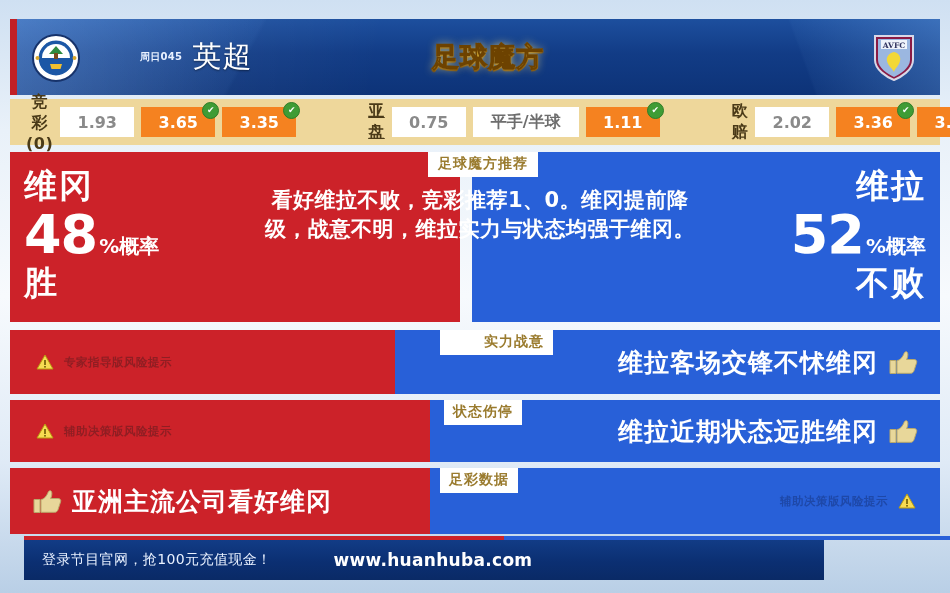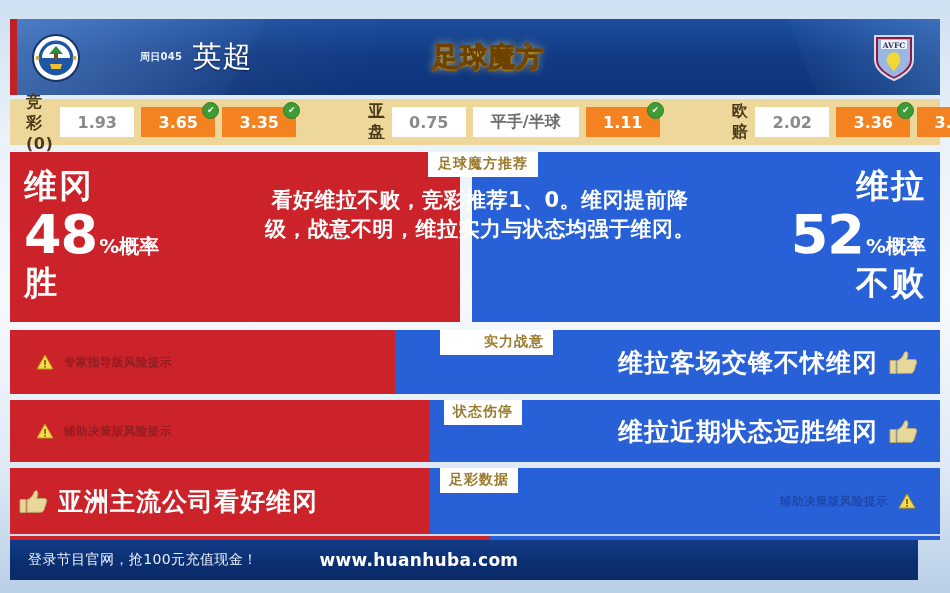--- a/index.html
+++ b/index.html
@@ -58,21 +58,21 @@
     justify-content:center;gap:3px;
   }
   .kickoff div{color:#e6eefc;font-size:12.5px;letter-spacing:.2px;}
   .kickoff .kv{font-size:13.5px;color:#ffffff;}
 
   
   .oddsbar{
     position:absolute;left:10px;top:99px;width:930px;height:46px;
     background:#eed79b;display:flex;align-items:center;
   }
-  .oddsgroup{display:flex;align-items:center;gap:7px;}
+  .oddsgroup{display:flex;align-items:center;gap:7px;text-align:center;}
   .g1{margin-left:16px;}
   .g2{margin-left:72px;}
   .g3{margin-left:72px;}
   .olabel{font-size:16px;font-weight:bold;color:#4a3a18;letter-spacing:.5px;}
   .olabel.ul{text-decoration:underline;}
   .ocell{
     min-width:56px;height:30px;padding:0 9px;display:flex;align-items:center;justify-content:center;
     font-size:16px;font-weight:bold;color:#8a8a8a;background:#ffffff;
     position:relative;
   }
@@ -143,26 +143,26 @@
   }
   .row1 .cat-tab{left:430px;padding-left:44px;}
   .row2 .cat-tab{left:434px;}
   .row3 .cat-tab{left:430px;}
 
   .headline{
     position:absolute;right:22px;top:50%;transform:translateY(-50%);
     display:flex;align-items:center;gap:10px;
     color:#ffffff;font-size:25px;font-weight:bold;letter-spacing:1px;
   }
-  .headline.left{left:8px;right:auto;}
+  .headline.left{left:22px;right:auto;}
   .thumb{width:30px;height:26px;flex:none;}
 
   
   .footer{
-    position:absolute;left:10px;top:540px;width:908px;height:40px;
+    position:absolute;left:24px;top:540px;width:800px;height:40px;
     background:linear-gradient(180deg,#123c86 0%,#0b2f72 55%,#0a2a66 100%);
     display:flex;align-items:center;
   }
   .footer .f1{margin-left:18px;color:#e9f1ff;font-size:14px;letter-spacing:.4px;}
   .footer .f2{margin-left:62px;color:#ffffff;font-size:17px;font-weight:bold;letter-spacing:.3px;}
   .foot-top-red{position:absolute;left:0;top:-4px;width:480px;height:4px;background:#cc2229;}
   .foot-top-blue{position:absolute;left:480px;top:-4px;width:450px;height:4px;background:#2860d8;}
 </style>
 </head>
 <body>

